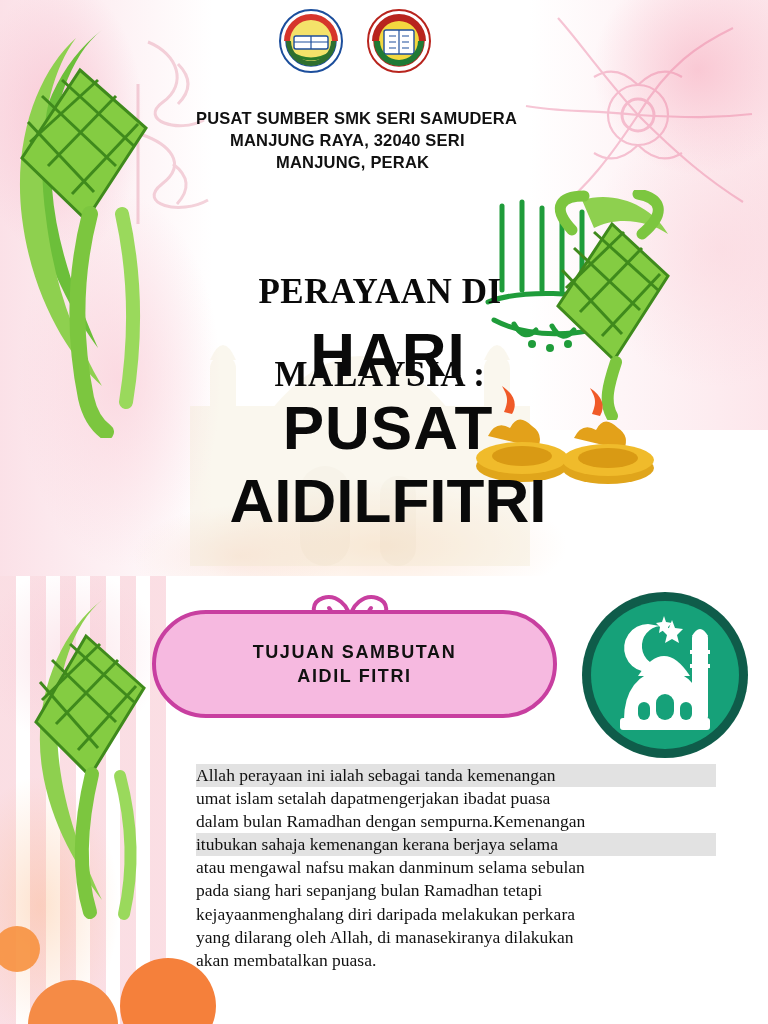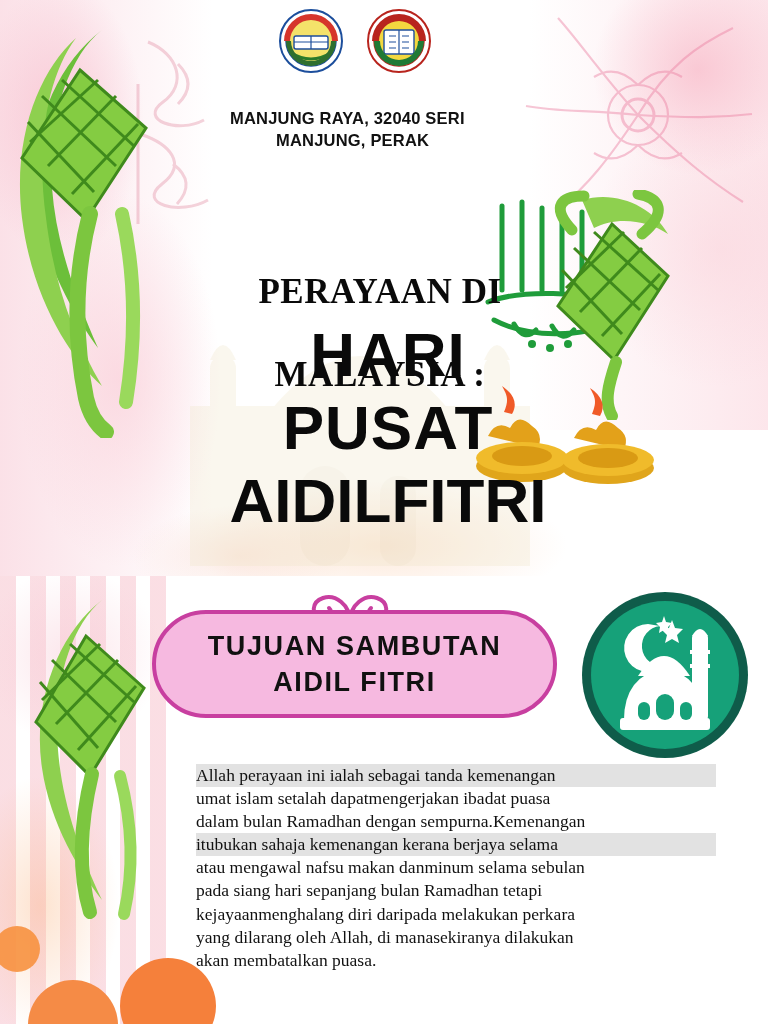--- a/index.html
+++ b/index.html
@@ -207,21 +207,21 @@
     border-radius: 54px;
     background: #f6b9e0;
     display: flex;
     align-items: center;
     justify-content: center;
     box-sizing: border-box;
   }
   .s2-banner-text {
     font-family: "Liberation Sans", sans-serif;
     font-weight: bold;
-    font-size: 27px;
+    font-size: 18px;
     line-height: 1.35;
     letter-spacing: 1.6px;
     color: #111;
     text-align: center;
   }
   .s2-swirl {
     position: absolute;
     left: 285px;
     top: 6px;
     width: 130px;
@@ -392,20 +392,21 @@
         <path d="M33 6 a27 27 0 0 1 27 27 h-7 a20 20 0 0 0 -20 -20 z" fill="#b8241d"></path>
         <path d="M33 6 a27 27 0 0 0 -27 27 h7 a20 20 0 0 1 20 -20 z" fill="#b8241d"></path>
         <rect x="18" y="22" width="30" height="24" rx="2" fill="#ffffff" stroke="#1f4f9c" stroke-width="1.4"></rect>
         <path d="M33 22 v24 M23 28 h7 M36 28 h7 M23 34 h7 M36 34 h7 M23 40 h7 M36 40 h7" stroke="#1f4f9c" stroke-width="1.2"></path>
         <path d="M33 58 a25 25 0 0 0 25 -25 h-6 a19 19 0 0 1 -19 19 z" fill="#1f7a35"></path>
         <path d="M33 58 a25 25 0 0 1 -25 -25 h6 a19 19 0 0 0 19 19 z" fill="#1f7a35"></path>
       </svg>
     </div>
 
     <div class="s1-org">
+      <div>PUSAT SUMBER SMK SERI SAMUDERA</div>
       <div class="line2">MANJUNG RAYA, 32040  SERI</div>
       <div class="line3">MANJUNG, PERAK</div>
     </div>
 
     <div class="s1-title-small">
       <div class="sc">PERAYAAN DI</div>
       <div class="sc">MALAYSIA :</div>
     </div>
 
     <div class="s1-title-big">

